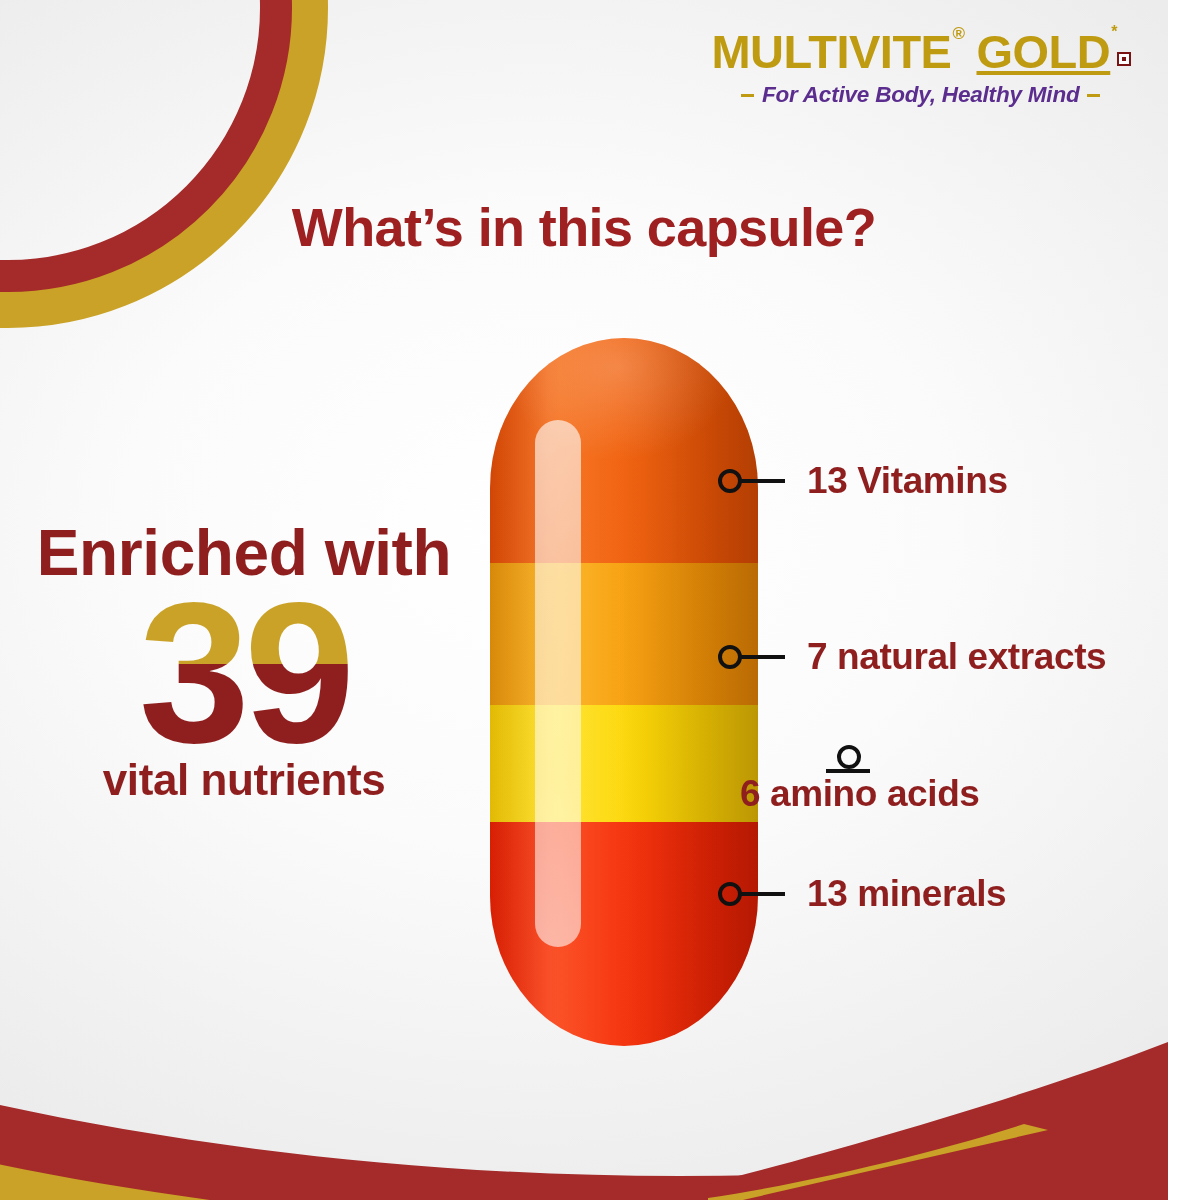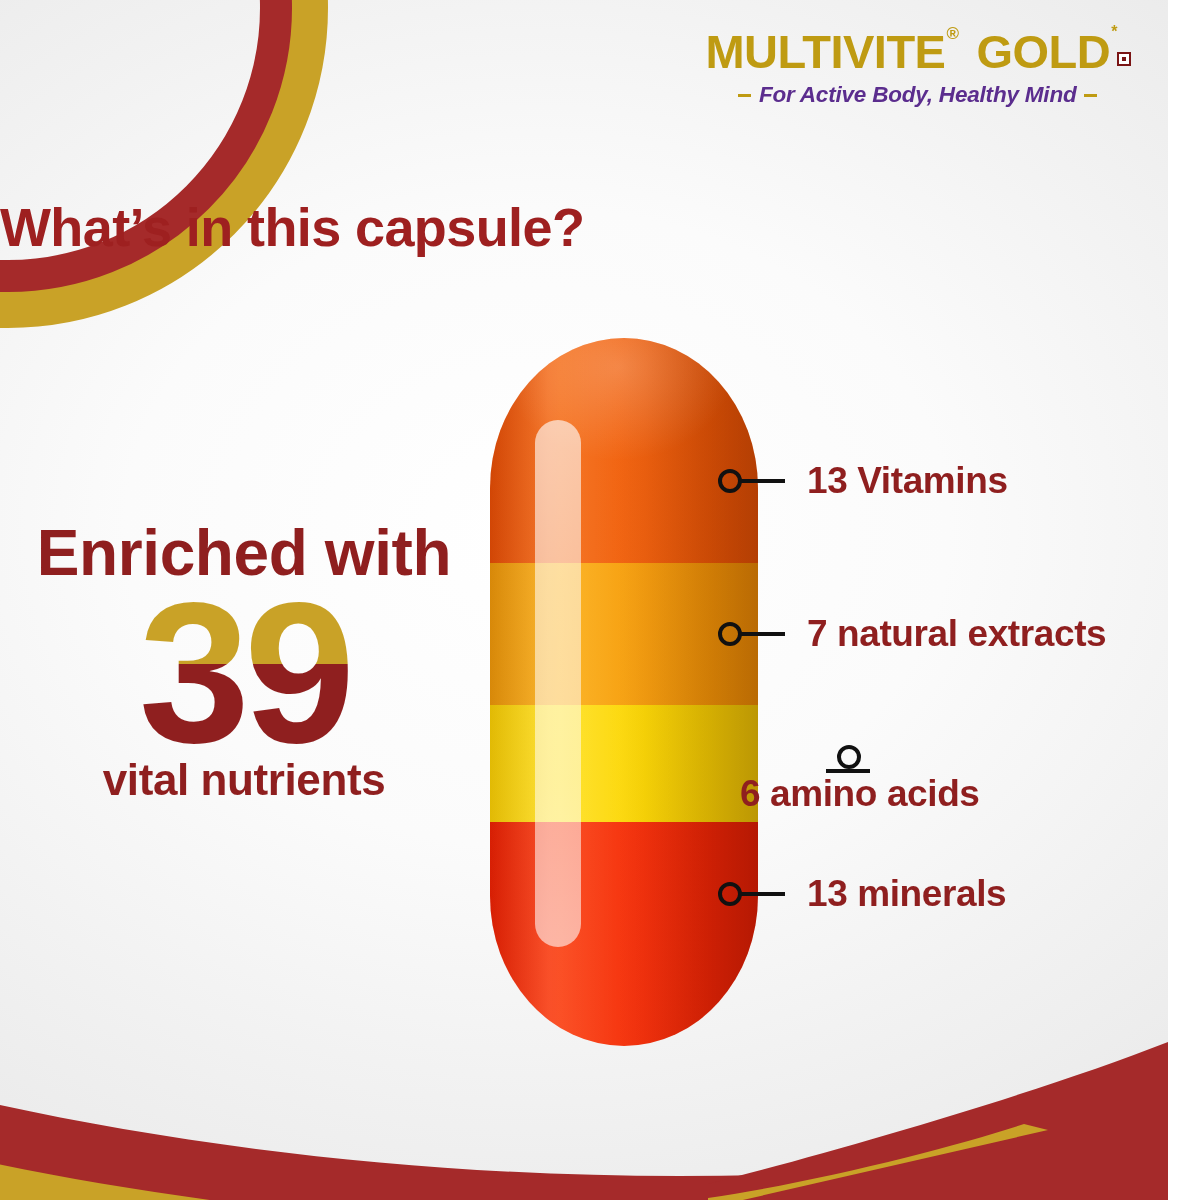--- a/index.html
+++ b/index.html
@@ -35,21 +35,21 @@
     color:#bf9b12;
     line-height:1;
     white-space:nowrap;
     display:flex; align-items:flex-start; justify-content:flex-end;
   }
   #logo-word-1{ color:#bf9b12; }
   #logo-reg{
     font-size:17px; vertical-align:super; position:relative; top:-3px;
     color:#bf9b12; margin:0 2px 0 1px;
   }
-  #logo-word-2{ color:#bf9b12; margin-left:16px; }
+  #logo-word-2{ color:#bf9b12; margin-left:10px;text-decoration:underline; }
   #logo-star{
     font-size:16px; color:#bf9b12; position:relative; top:-4px; left:1px;
   }
   #logo-mark-box{
     display:inline-block;
     width:14px; height:14px;
     border:2px solid #7a1414;
     position:relative; top:24px; left:1px;
     background:#ffffff;
   }
@@ -68,20 +68,21 @@
     white-space:nowrap;
     display:flex; align-items:center; justify-content:center; gap:8px;
   }
   .tag-dash{
     display:inline-block; width:13px; height:3px; background:#bf9b12;
   }
 
   
   #page-title{
     position:absolute; left:0; right:0; top:196px;
+    text-align:center;
     font-size:54px; font-weight:bold;
     color:#9e2020;
     letter-spacing:-0.6px;
   }
 
   
   #promo-block{
     position:absolute; left:0; top:520px; width:488px;
     text-align:center;
   }
@@ -157,21 +158,21 @@
     margin-left:-1px;
   }
   .callout-label{
     margin-left:22px;
     font-size:37px; font-weight:bold;
     color:#8f1f1f;
     letter-spacing:-0.4px;
     white-space:nowrap;
   }
   #callout-vitamins{ left:718px; top:461px; }
-  #callout-extracts{ left:718px; top:614px; }
+  #callout-extracts{ left:718px; top:637px; }
   #callout-amino   { left:718px; top:745px;flex-direction:column; }
   #callout-minerals{ left:718px; top:874px; }
 </style>
 </head>
 <body>
 
 <div id="stage">
 
   <svg class="deco" id="deco-top-left" viewBox="0 0 640 640">
     <circle cx="320" cy="320" r="300" fill="none" stroke="#c9a227" stroke-width="40"></circle>

